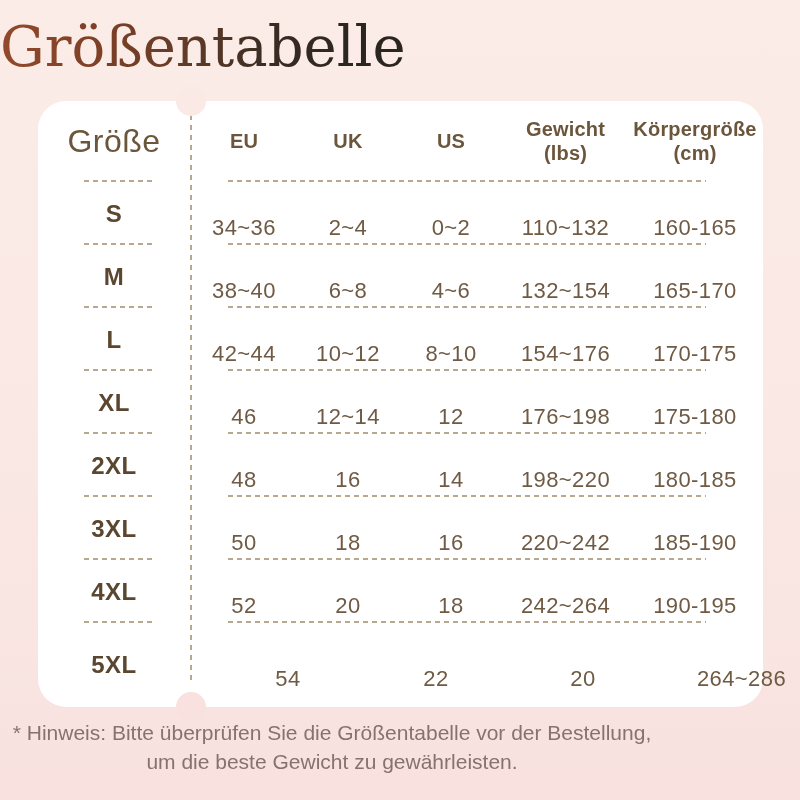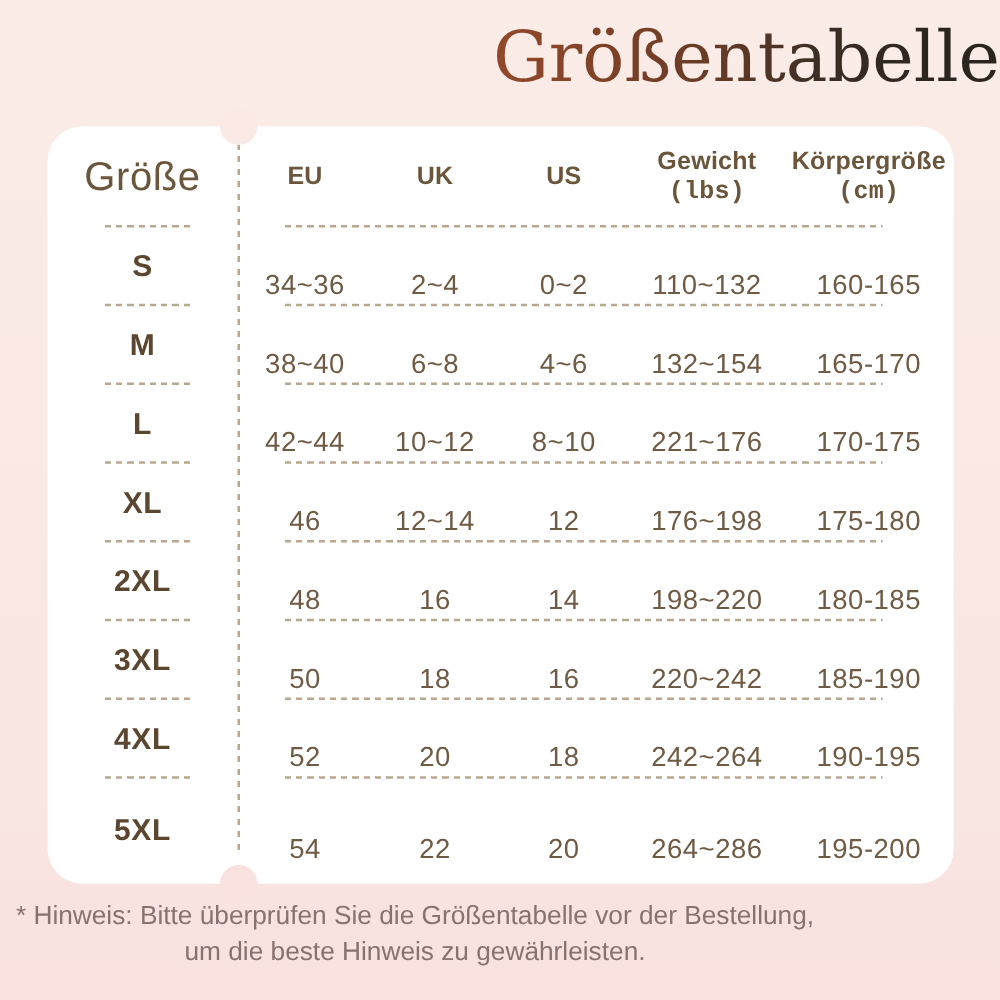--- a/index.html
+++ b/index.html
@@ -12,21 +12,21 @@
   *{margin:0;padding:0;box-sizing:border-box;}
   html,body{width:800px;height:800px;}
   body{
     font-family:"Liberation Sans","DejaVu Sans",sans-serif;
     overflow:hidden;
   }
   .page{
     position:relative;width:800px;height:800px;
     background:linear-gradient(180deg,var(--bg_top) 0%,var(--bg_mid) 45%,#f9e5e2 80%,var(--bg_bottom) 100%);
   }
-  .title-wrap{position:absolute;top:0;left:0;width:800px;text-align:right;}
+  .title-wrap{position:absolute;top:0;left:0;width:800px;text-align:left;}
   .title{
     display:inline-block;margin-top:18px;
     font-family:"DejaVu Serif","Liberation Serif",serif;
     font-size:56px;font-weight:500;line-height:1.05;letter-spacing:0px;
     background:linear-gradient(90deg,var(--title_from) 0%,#7c4026 25%,var(--title_mid) 45%,#3a2d23 65%,var(--title_to) 88%);
     -webkit-background-clip:text;background-clip:text;color:transparent;
   }
   .card{
     position:absolute;left:38px;top:101px;width:725px;height:606px;
     background:var(--card_bg);border-radius:28px;
@@ -37,33 +37,33 @@
   .vline{
     position:absolute;left:152px;top:14px;height:566px;width:2px;
     background:repeating-linear-gradient(180deg,var(--dash) 0 5px,transparent 5px 10px);
   }
   .trow{
     display:grid;
     grid-template-columns:152px 108px 100px 106px 123px 136px;
     align-items:center;height:63px;position:relative;
   }
   .trow.header{height:81px;}
-  .trow.last{height:83px;}
+  .trow.last{height:83px;gap:44px;}
   .trow:not(.last)::before{
     content:"";position:absolute;bottom:0;left:46px;width:68px;height:1.6px;
     background:repeating-linear-gradient(90deg,var(--dash) 0 5px,transparent 5px 9px);
   }
   .trow:not(.last)::after{
     content:"";position:absolute;bottom:0;left:190px;width:478px;height:1.6px;
     background:repeating-linear-gradient(90deg,var(--dash) 0 5px,transparent 5px 9px);
   }
   .cell{text-align:center;}
   .c-sizehead{font-size:32px;font-weight:400;color:var(--header_text);letter-spacing:0.5px;}
   .c-head{font-size:20px;font-weight:600;color:var(--header_text);line-height:1.18;letter-spacing:0.2px;}
-  .c-head .sub{display:block;font-weight:600;font-family:Liberation Mono, monospace;}
+  .c-head .sub{display:block;font-weight:600;}
   .c-size{font-size:24px;font-weight:700;color:var(--size_text);letter-spacing:0.5px;}
   .c-val{font-size:22px;font-weight:400;color:var(--value_text);letter-spacing:0.4px;margin-top:29px;}
   .footer{
     position:absolute;left:0;top:718px;width:664px;text-align:center;
     font-size:21px;line-height:29px;color:var(--footer_text);
   }
   .footer span{display:block;}
 </style>
 </head>
 <body>
@@ -109,21 +109,21 @@
           <div class="cell c-val">4~6</div>
           <div class="cell c-val">132~154</div>
           <div class="cell c-val">165-170</div>
         </div>
 
         <div class="trow">
           <div class="cell c-size">L</div>
           <div class="cell c-val">42~44</div>
           <div class="cell c-val">10~12</div>
           <div class="cell c-val">8~10</div>
-          <div class="cell c-val">221~176</div>
+          <div class="cell c-val">154~176</div>
           <div class="cell c-val">170-175</div>
         </div>
 
         <div class="trow">
           <div class="cell c-size">XL</div>
           <div class="cell c-val">46</div>
           <div class="cell c-val">12~14</div>
           <div class="cell c-val">12</div>
           <div class="cell c-val">176~198</div>
           <div class="cell c-val">175-180</div>
@@ -165,16 +165,16 @@
           <div class="cell c-val">195-200</div>
         </div>
       </div>
   </div>
 
   <div class="notch top"></div>
   <div class="notch bottom"></div>
 
   <div class="footer">
     <span>* Hinweis: Bitte überprüfen Sie die Größentabelle vor der Bestellung,</span>
-    <span>um die beste Hinweis zu gewährleisten.</span>
+    <span>um die beste Gewicht zu gewährleisten.</span>
   </div>
 
 </div>
 
 </body></html>

